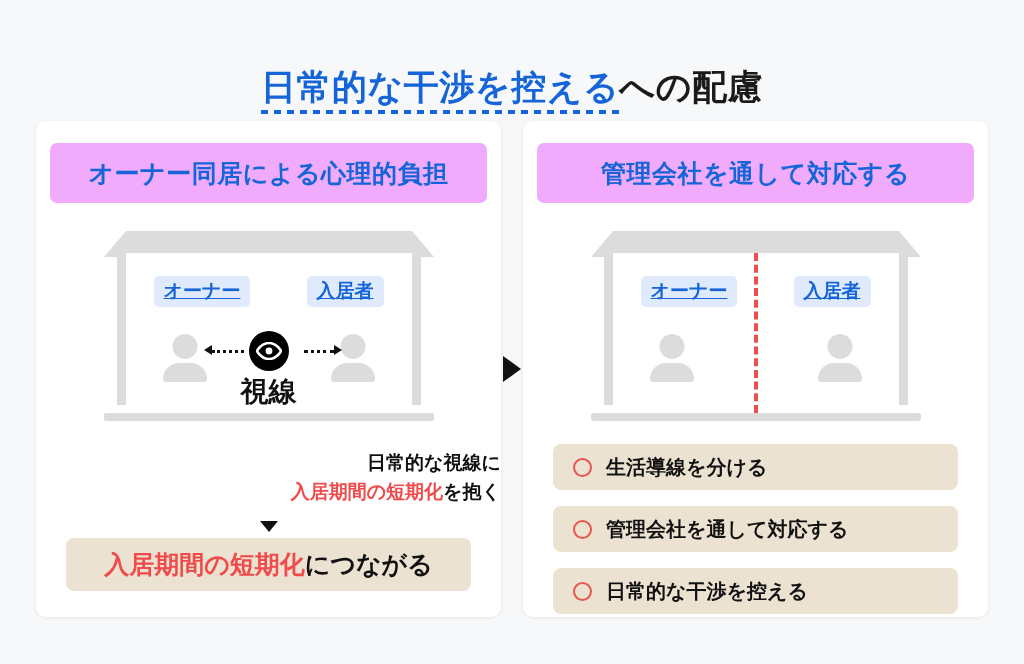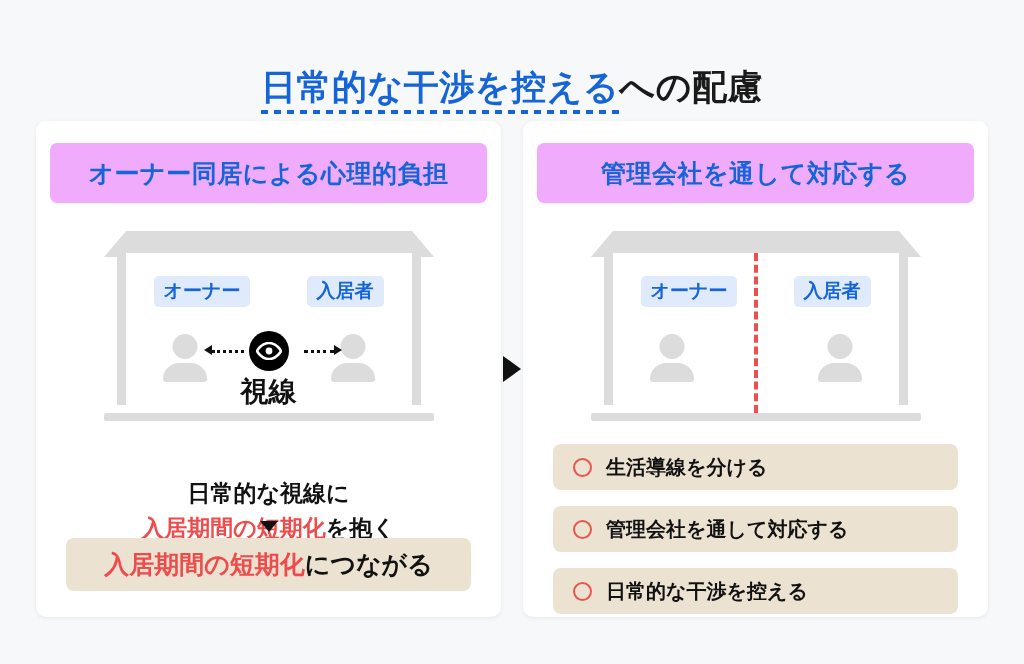--- a/index.html
+++ b/index.html
@@ -161,20 +161,21 @@
   .tag {
     position: absolute;
     background: #dfeafc;
     border-radius: 5px;
     color: #1565d8;
     font-size: 19px;
     font-weight: bold;
     padding: 5px 10px;
     white-space: nowrap;
     line-height: 1.1;
+    text-decoration: underline;
   }
   .tag-owner  { top: 45px; left: 50px; }
   .tag-tenant { top: 45px; right: 50px; }
 
   
   .person {
     position: absolute;
     width: 46px;
     height: 48px;
   }
@@ -258,26 +259,25 @@
     border-right: 8px solid #111111;
     z-index: 2;
   }
 
   
   .statement {
     position: absolute;
     top: 328px;
     left: 0;
     right: 0;
-    text-align: center;
-    font-size: 23px;
+    text-align: right;
+    font-size: 19px;
     font-weight: bold;
     line-height: 1.5;
     color: #111111;
-    margin-top: 27px;
   }
   .statement .red { color: #ef4b4b; }
 
   .down-triangle {
     position: absolute;
     top: 400px;
     left: 50%;
     transform: translateX(-50%);
     width: 0;
     height: 0;

